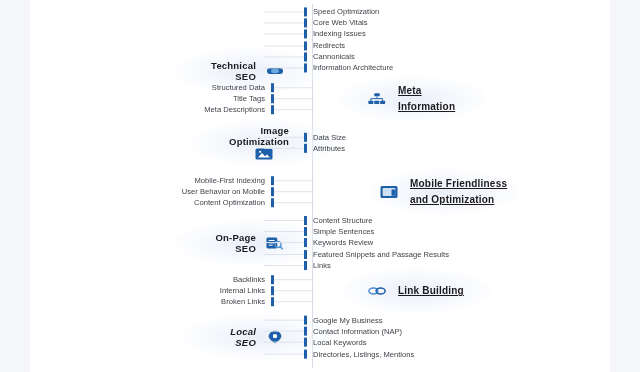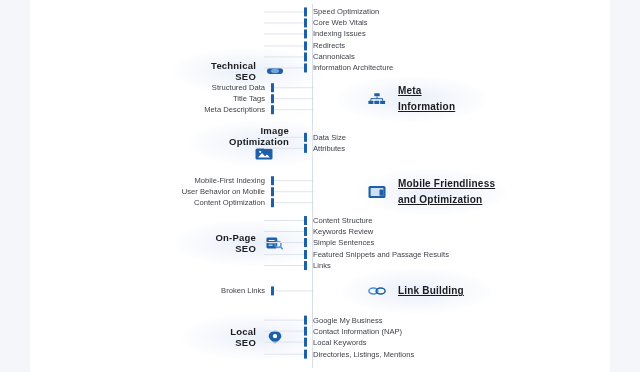--- a/index.html
+++ b/index.html
@@ -257,21 +257,21 @@
               <span class="txt">Data Size</span>
             </div>
             <div class="item">
               <span class="leader"></span>
               <span class="bullet"></span>
               <span class="txt">Attributes</span>
             </div>
           </div>
         </div>
         <div class="branch node-right" style="top: 172px; height: 40px;">
-          <div class="node" style="position: absolute; left: 338px; top: 50%; transform: translateY(-50%); justify-content: flex-end;">
+          <div class="node" style="position: absolute; left: 350px; top: 50%; transform: translateY(-50%); justify-content: flex-end;">
             <div class="halo"></div>
             <span class="node-icon" style="margin-right: 12px;">
               <svg width="18" height="14" viewBox="0 0 18 14" xmlns="http://www.w3.org/2000/svg">
                 <rect x="0.5" y="1" width="17" height="12" rx="1.6" fill="#1d5fa8"></rect>
                 <rect x="2.6" y="3" width="12.8" height="8" rx="0.8" fill="#cfe0f3"></rect>
                 <rect x="11.5" y="4.4" width="4" height="6.4" rx="0.8" fill="#1d5fa8"></rect>
               </svg>
             </span>
             <div class="node-label align-left big">Mobile Friendliness
 and Optimization</div>
@@ -310,26 +310,26 @@
           </div>
           <div class="items right" style="position: absolute; left: 234px; top: 50%; transform: translateY(-50%);">
             <div class="item">
               <span class="leader"></span>
               <span class="bullet"></span>
               <span class="txt">Content Structure</span>
             </div>
             <div class="item">
               <span class="leader"></span>
               <span class="bullet"></span>
+              <span class="txt">Simple Sentences</span>
+            </div>
+            <div class="item">
+              <span class="leader"></span>
+              <span class="bullet"></span>
               <span class="txt">Keywords Review</span>
-            </div>
-            <div class="item">
-              <span class="leader"></span>
-              <span class="bullet"></span>
-              <span class="txt">Simple Sentences</span>
             </div>
             <div class="item">
               <span class="leader"></span>
               <span class="bullet"></span>
               <span class="txt">Featured Snippets and Passage Results</span>
             </div>
             <div class="item">
               <span class="leader"></span>
               <span class="bullet"></span>
               <span class="txt">Links</span>
@@ -342,30 +342,40 @@
             <span class="node-icon" style="margin-right: 12px;">
               <svg width="20" height="14" viewBox="0 0 20 14" xmlns="http://www.w3.org/2000/svg">
                 <ellipse cx="6" cy="7" rx="5" ry="3.3" fill="none" stroke="#4e8fcd" stroke-width="1.7"></ellipse>
                 <ellipse cx="14" cy="7" rx="5" ry="3.3" fill="none" stroke="#1d5fa8" stroke-width="1.7"></ellipse>
               </svg>
             </span>
             <div class="node-label align-left big">Link Building</div>
           </div>
           <div class="items left" style="position: absolute; right: 296px; top: 50%; transform: translateY(-50%);">
             <div class="item">
+              <span class="txt">Backlinks</span>
+              <span class="bullet"></span>
+              <span class="leader"></span>
+            </div>
+            <div class="item">
+              <span class="txt">Internal Links</span>
+              <span class="bullet"></span>
+              <span class="leader"></span>
+            </div>
+            <div class="item">
               <span class="txt">Broken Links</span>
               <span class="bullet"></span>
               <span class="leader"></span>
             </div>
           </div>
         </div>
         <div class="branch node-left" style="top: 312px; height: 50px;">
           <div class="node" style="position: absolute; right: 326px; top: 50%; transform: translateY(-50%);">
             <div class="halo"></div>
-            <div class="node-label align-right" style="margin-right: 10px;">Local
+            <div class="node-label align-right" style="margin-right: 10px; font-style: italic;">Local
 SEO</div>
             <span class="node-icon">
               <svg width="18" height="14" viewBox="0 0 18 14" xmlns="http://www.w3.org/2000/svg">
                 <path d="M9 0.8 C5.4 0.8 2.7 3.3 2.7 6.3 C2.7 9.6 9 13.4 9 13.4 C9 13.4 15.3 9.6 15.3 6.3 C15.3 3.3 12.6 0.8 9 0.8 Z" fill="#1d5fa8"></path>
                 <circle cx="9" cy="6.1" r="2.2" fill="#ffffff"></circle>
               </svg>
             </span>
           </div>
           <div class="items right" style="position: absolute; left: 234px; top: 50%; transform: translateY(-50%);">
             <div class="item">

